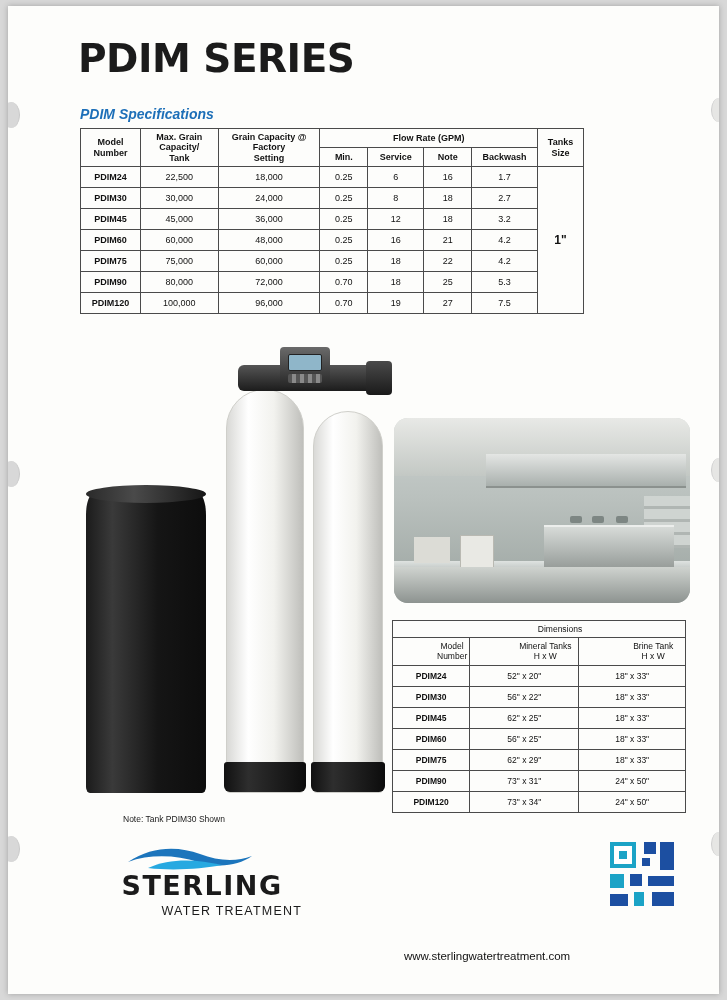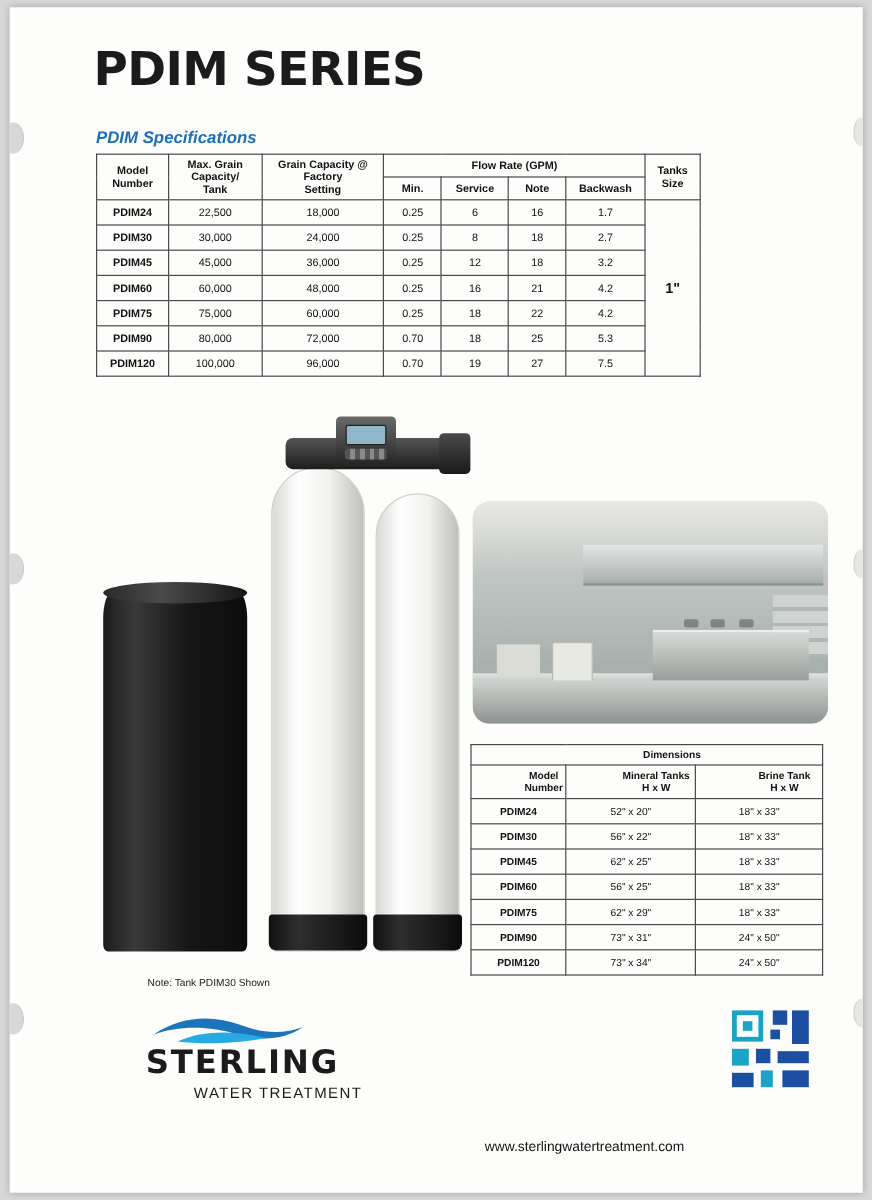--- a/index.html
+++ b/index.html
@@ -202,21 +202,21 @@
     border-collapse: collapse;
     font-size: 8.5px;
     color: #111;
   }
   table.dims th, table.dims td {
     border: 1px solid #4a4a4a;
     text-align: center;
     vertical-align: middle;
     padding: 3px 2px;
   }
-  table.dims th { font-weight: bold; line-height: 1.2; padding-left: 44px; }
+  table.dims th { font-weight: normal; line-height: 1.2; padding-left: 44px; }
   table.dims td { height: 21px; }
   table.dims td.model { font-weight: bold; }
 
   
   .logo {
     position: absolute;
     left: 94px; top: 838px;
     width: 200px; height: 80px;
   }
   .logo .wave { position:absolute; left:24px; top:0; width:130px; height:26px; }

